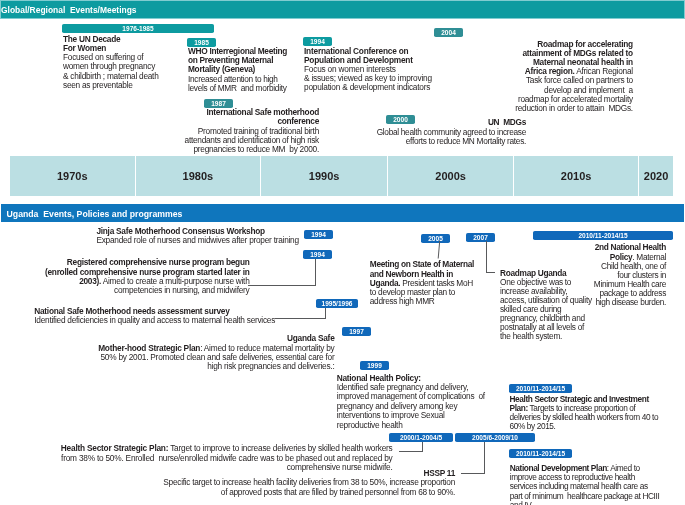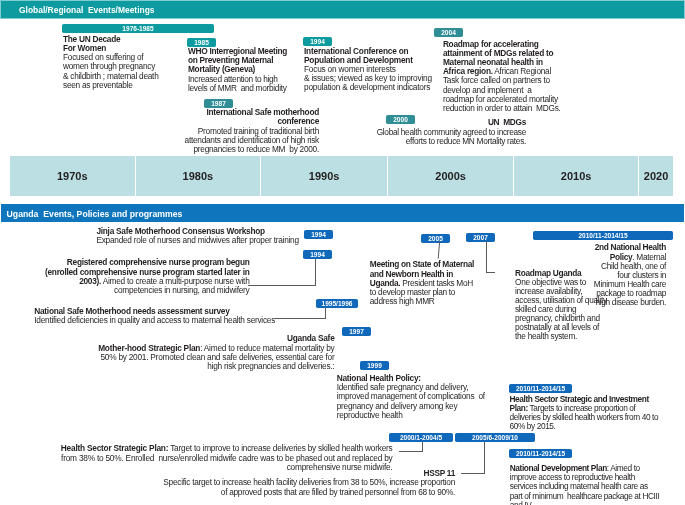--- a/index.html
+++ b/index.html
@@ -18,21 +18,21 @@
   .decband{position:absolute;display:flex;}
   .dec{background:#bbdfe3;display:flex;align-items:center;justify-content:center;
        font-weight:bold;font-size:11px;color:#231f20;box-sizing:content-box;}
   .conn{position:absolute;background:#58595b;}
 </style>
 </head>
 <body>
 
 <div class="page">
 
-  <div class="bar" style="left:0px;top:0px;width:685px;height:19px;background:#0d9ba0;border:1px solid #80ccd0;padding-left:18px;">
+  <div class="bar" style="left:0px;top:0px;width:685px;height:19px;background:#0d9ba0;border:1px solid #80ccd0;padding-left:0;">
     <span>Global/Regional  Events/Meetings</span>
   </div>
 
   <div class="decband" style="left:10px;top:156px;width:663px;height:40px;">
     <div class="dec" style="width:124.8px;border-right:1.6px solid #fff;">
         <span>1970s</span>
       </div>
     <div class="dec" style="width:125.0px;border-right:1.6px solid #fff;">
         <span>1980s</span>
       </div>
@@ -126,21 +126,21 @@
   </div>
 
   <div class="blk" style="left:304.0px;top:46.78px;width:200px;text-align:left;font-size:8.3px;line-height:9.17px;letter-spacing:-0.215px;">
     <span class="ln"><b>International Conference on</b></span>
     <span class="ln"><b>Population and Development</b></span>
     <span class="ln"><span>Focus on women interests</span></span>
     <span class="ln"><span>&amp; issues; viewed as key to improving</span></span>
     <span class="ln"><span>population &amp; development indicators</span></span>
   </div>
 
-  <div class="blk" style="left:442.9px;top:40.24px;width:190px;text-align:left;font-size:8.3px;line-height:9.06px;letter-spacing:-0.26px;">
+  <div class="blk" style="left:442.9px;top:40.24px;width:190px;text-align:right;font-size:8.3px;line-height:9.06px;letter-spacing:-0.26px;">
     <span class="ln"><b>Roadmap for accelerating</b></span>
     <span class="ln"><b>attainment of MDGs related to</b></span>
     <span class="ln"><b>Maternal neonatal health in</b></span>
     <span class="ln"><b>Africa region.</b><span> African Regional</span></span>
     <span class="ln"><span>Task force called on partners to</span></span>
     <span class="ln"><span>develop and implement  a</span></span>
     <span class="ln"><span>roadmap for accelerated mortality</span></span>
     <span class="ln"><span>reduction in order to attain  MDGs.</span></span>
   </div>
 
@@ -180,49 +180,50 @@
     <span class="ln"><b>Mother-hood Strategic Plan</b><span>: Aimed to reduce maternal mortality by</span></span>
     <span class="ln"><span>50% by 2001. Promoted clean and safe deliveries, essential care for</span></span>
     <span class="ln"><span>high risk pregnancies and deliveries.:</span></span>
   </div>
 
   <div class="blk" style="left:336.7px;top:373.79px;width:165px;text-align:left;font-size:8.3px;line-height:9.35px;letter-spacing:-0.25px;">
     <span class="ln"><b>National Health Policy:</b></span>
     <span class="ln"><span>Identified safe pregnancy and delivery,</span></span>
     <span class="ln"><span>improved management of complications  of</span></span>
     <span class="ln"><span>pregnancy and delivery among key</span></span>
+    <span class="ln"><span>interventions to improve Sexual</span></span>
     <span class="ln"><span>reproductive health</span></span>
   </div>
 
   <div class="blk" style="left:369.8px;top:260.22px;width:110px;text-align:left;font-size:8.3px;line-height:9.3px;letter-spacing:-0.314px;">
     <span class="ln"><b>Meeting on State of Maternal</b></span>
     <span class="ln"><b>and Newborn Health in</b></span>
     <span class="ln"><b>Uganda.</b><span> President tasks MoH</span></span>
     <span class="ln"><span>to develop master plan to</span></span>
     <span class="ln"><span>address high MMR</span></span>
   </div>
 
-  <div class="blk" style="left:515px;top:269.07px;width:110px;text-align:left;font-size:8.3px;line-height:8.99px;letter-spacing:-0.292px;">
+  <div class="blk" style="left:500px;top:269.07px;width:110px;text-align:left;font-size:8.3px;line-height:8.99px;letter-spacing:-0.292px;">
     <span class="ln"><b>Roadmap Uganda</b></span>
     <span class="ln"><span>One objective was to</span></span>
     <span class="ln"><span>increase availability,</span></span>
     <span class="ln"><span>access, utilisation of quality</span></span>
     <span class="ln"><span>skilled care during</span></span>
     <span class="ln"><span>pregnancy, childbirth and</span></span>
     <span class="ln"><span>postnatally at all levels of</span></span>
     <span class="ln"><span>the health system.</span></span>
   </div>
 
   <div class="blk" style="left:516.0px;top:243.41px;width:150px;text-align:right;font-size:8.3px;line-height:9.12px;letter-spacing:-0.326px;">
     <span class="ln"><b>2nd National Health</b></span>
     <span class="ln"><b>Policy</b><span>. Maternal</span></span>
     <span class="ln"><span>Child health, one of</span></span>
     <span class="ln"><span>four clusters in</span></span>
     <span class="ln"><span>Minimum Health care</span></span>
-    <span class="ln"><span>package to roadmap</span></span>
+    <span class="ln"><span>package to address</span></span>
     <span class="ln"><span>high disease burden.</span></span>
   </div>
 
   <div class="blk" style="left:509.5px;top:394.57px;width:155px;text-align:left;font-size:8.3px;line-height:9.2px;letter-spacing:-0.398px;">
     <span class="ln"><b>Health Sector Strategic and Investment</b></span>
     <span class="ln"><b>Plan:</b><span> Targets to increase proportion of</span></span>
     <span class="ln"><span>deliveries by skilled health workers from 40 to</span></span>
     <span class="ln"><span>60% by 2015.</span></span>
   </div>
 

